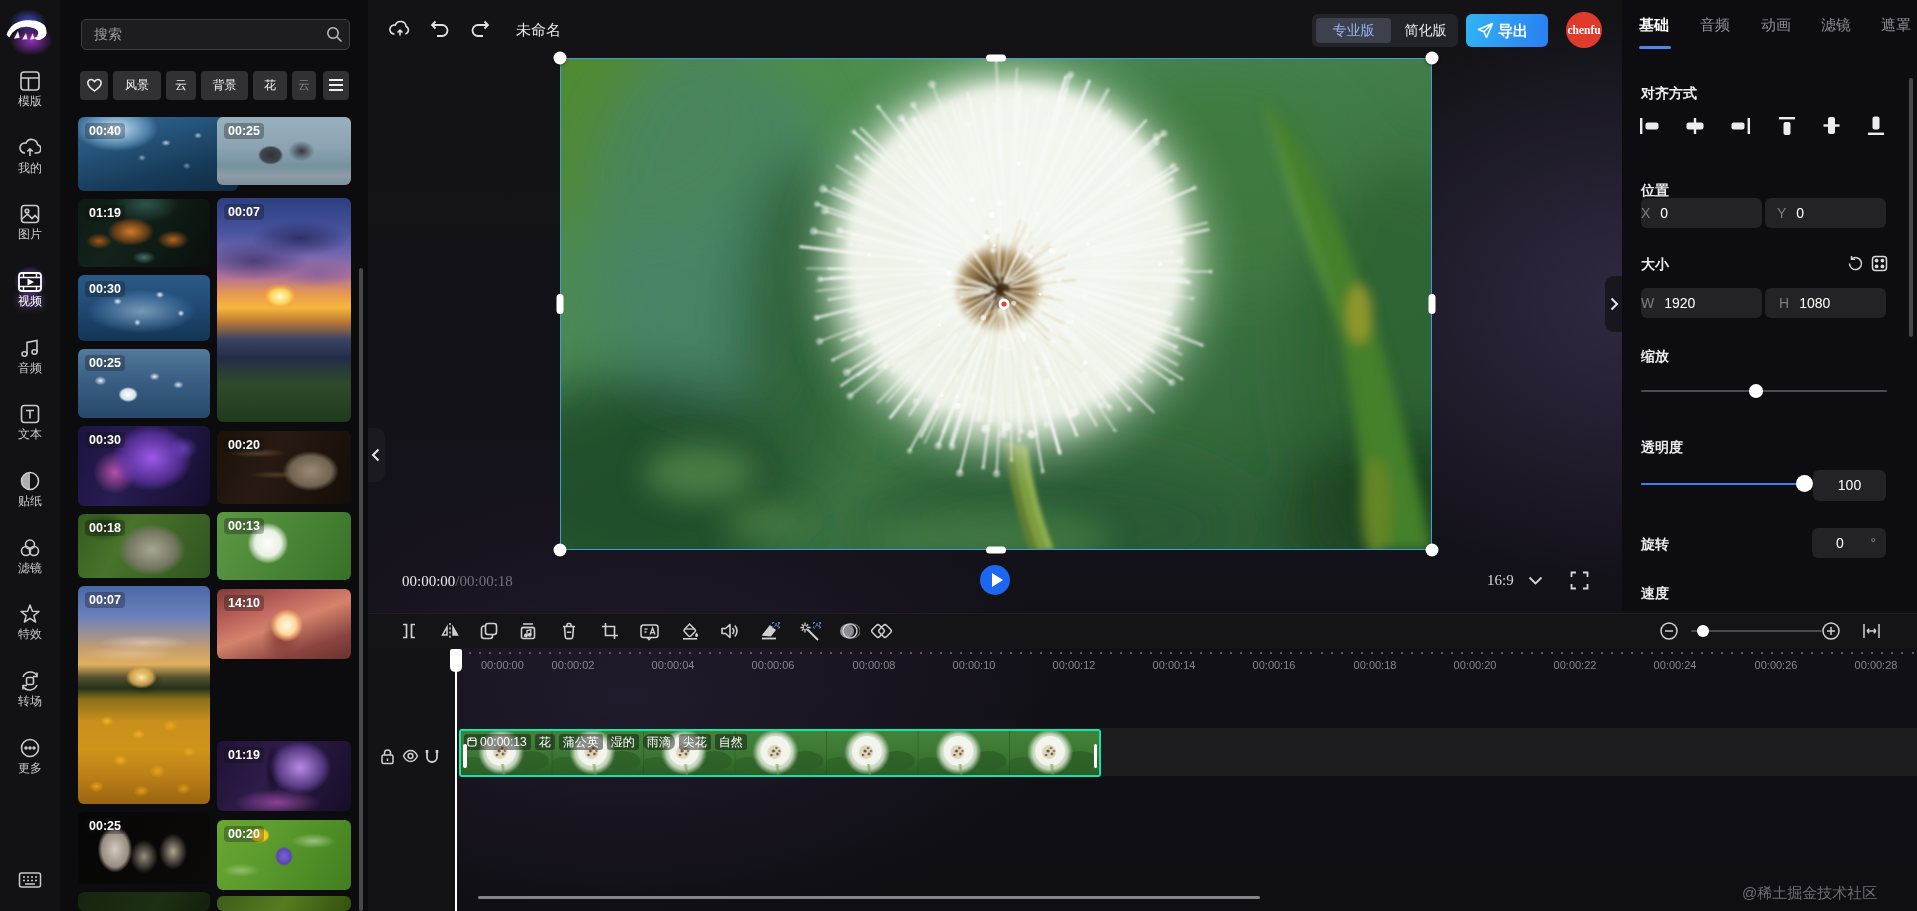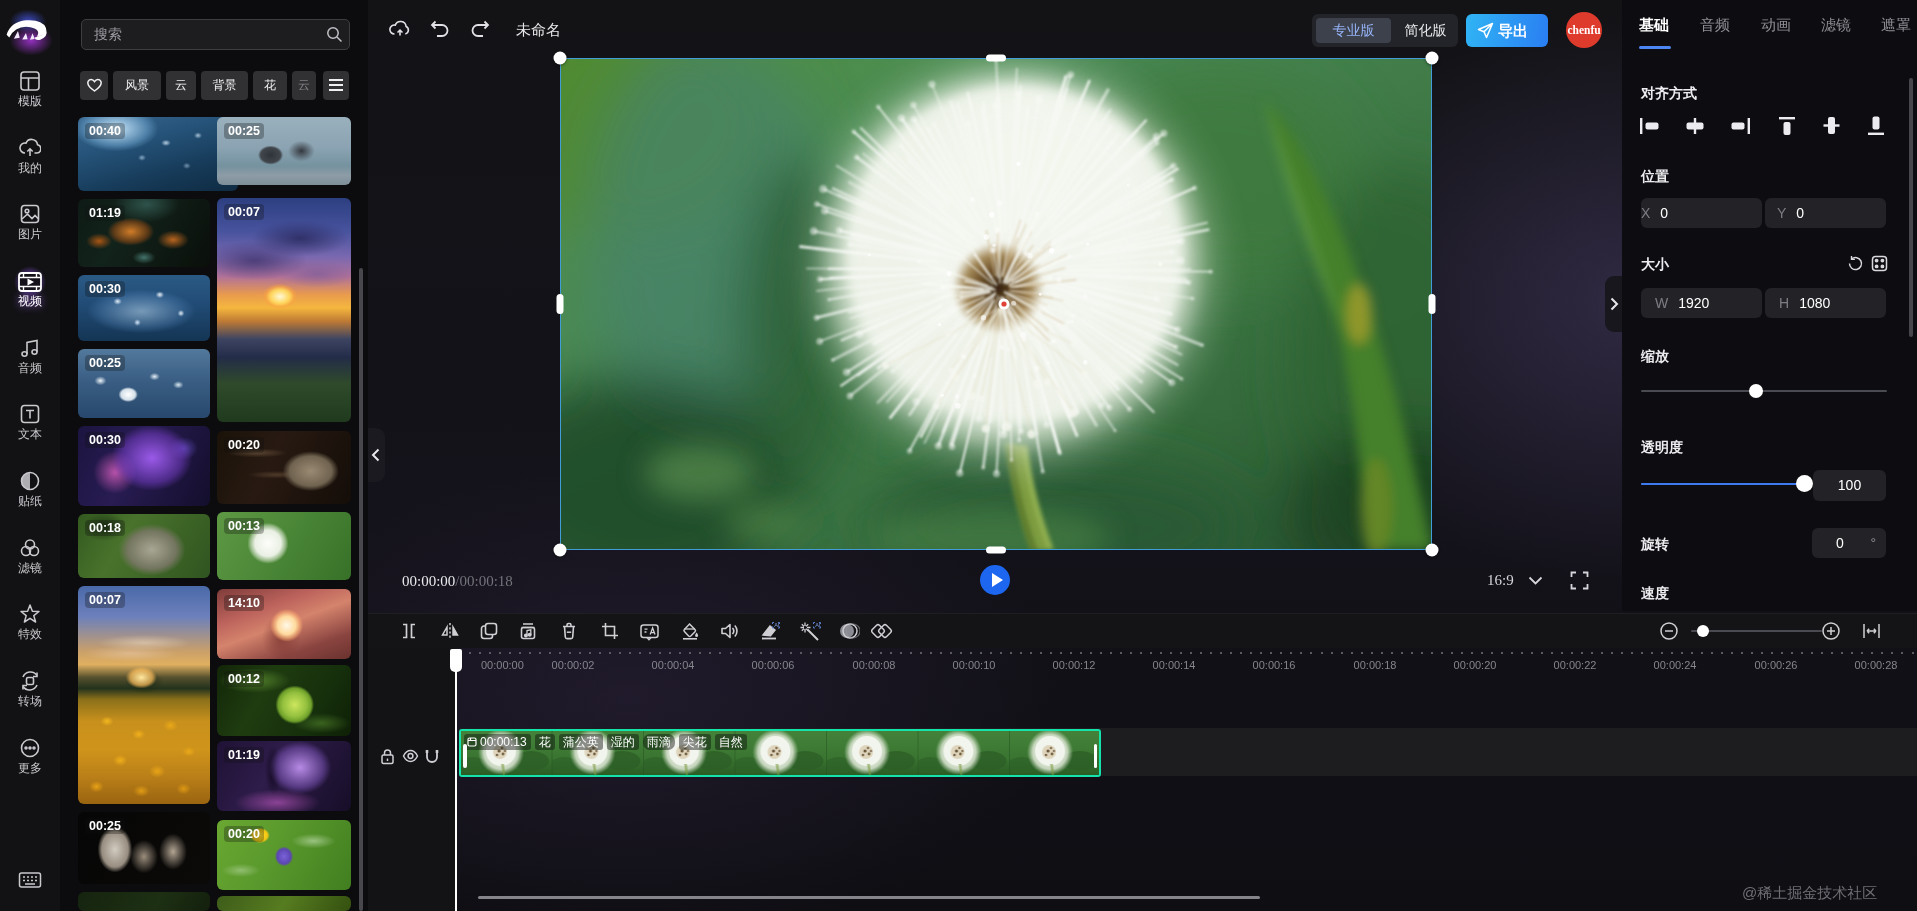--- a/index.html
+++ b/index.html
@@ -797,27 +797,20 @@
       radial-gradient(25px 25px at 38% 46%, #fdfdfb, #eaf0e4 52%, rgba(225,235,215,.5) 70%, rgba(0,0,0,0) 82%),
       linear-gradient(120deg, #5e9844 0%, #4c8838 45%, #377128 100%)">
       <div class="dur">00:13</div>
       </div>
     <div class="thumb" style="left:157px;top:589px;width:134px;height:70px;background:
       radial-gradient(20px 20px at 52% 52%, #fff8e8, #ffda9e 45%, rgba(255,175,115,.55) 68%, rgba(0,0,0,0) 82%),
       radial-gradient(26px 30px at 48% 70%, rgba(120,50,45,.7), rgba(0,0,0,0) 75%),
       linear-gradient(160deg, #7e3c3a 0%, #bc625c 30%, #d4836c 50%, #8a4440 78%, #6a322e 100%)">
       <div class="dur">14:10</div>
       </div>
-    <div class="thumb" style="left:157px;top:665px;width:134px;height:71px;background:
-      radial-gradient(23px 23px at 58% 56%, #cde65e, #93c03e 52%, #6fa02a 72%, rgba(0,0,0,0) 84%),
-      radial-gradient(50px 17px at 28% 22%, rgba(125,185,65,.55), rgba(0,0,0,0) 72%),
-      radial-gradient(40px 14px at 78% 82%, rgba(105,165,55,.45), rgba(0,0,0,0) 72%),
-      linear-gradient(120deg, #122608 0%, #1f3c10 35%, #16300c 70%, #0e2006 100%)">
-      <div class="dur">00:12</div>
-      </div>
     <div class="thumb" style="left:157px;top:741px;width:134px;height:70px;background:
       radial-gradient(40px 34px at 62% 38%, #b68ae4, rgba(125,85,185,.55) 58%, rgba(0,0,0,0) 78%),
       radial-gradient(58px 18px at 45% 88%, rgba(205,95,205,.6), rgba(0,0,0,0) 74%),
       radial-gradient(12px 36px at 42% 42%, rgba(14,6,26,.9), rgba(0,0,0,0) 70%),
       linear-gradient(120deg, #1e1234 0%, #2e1c4a 40%, #170e28 100%)">
       <div class="dur">01:19</div>
       </div>
     <div class="thumb" style="left:157px;top:820px;width:134px;height:70px;background:
       radial-gradient(13px 10px at 32% 22%, #ffe32e, #f2c512 58%, rgba(0,0,0,0) 76%),
       radial-gradient(12px 13px at 50% 52%, #7a62d8, #5c46b2 58%, rgba(0,0,0,0) 76%),
@@ -1180,36 +1173,36 @@
       </g>
       <g transform="translate(183.5,0)">
         <rect x="0" y="8.3" width="16" height="2.4"></rect>
           <rect x="4.5" y="1" width="7" height="17" rx="2"></rect>
       </g>
       <g transform="translate(228,0)">
         <rect x="0" y="16.6" width="16" height="2.4"></rect>
           <rect x="4.5" y="0.5" width="7" height="13" rx="2"></rect>
       </g>
     </svg>
-    <div class="rlabel" style="left:19px;top:168px">位置</div>
+    <div class="rlabel" style="left:19px;top:182px">位置</div>
     <div class="rbox" style="left:19px;top:198px;width:121px;padding-left:0"><span class="k">X</span>0</div>
     <div class="rbox" style="left:143px;top:198px;width:121px;padding-left:12px"><span class="k">Y</span>0</div>
     <div class="rlabel" style="left:19px;top:256px">大小</div>
     <svg class="abs" style="left:225px;top:255px" width="17" height="17" viewBox="0 0 17 17" fill="none" stroke="#d8d8dd" stroke-width="1.5">
       <path d="M2.5 8.5 a6 6 0 1 0 2.2-4.6"></path>
         <path d="M4.5 1 v3.4 h3.4" stroke-width="1.4"></path>
     </svg>
     <svg class="abs" style="left:249px;top:255px" width="17" height="17" viewBox="0 0 17 17" fill="none" stroke="#d8d8dd" stroke-width="1.5">
       <rect x="1.5" y="1.5" width="14" height="14" rx="3"></rect>
       <circle cx="5.6" cy="5.6" r="1.2" fill="#d8d8dd"></circle>
         <circle cx="11.4" cy="5.6" r="1.2" fill="#d8d8dd"></circle>
       <circle cx="5.6" cy="11.4" r="1.2" fill="#d8d8dd"></circle>
         <circle cx="11.4" cy="11.4" r="1.2" fill="#d8d8dd"></circle>
     </svg>
-    <div class="rbox" style="left:19px;top:288px;width:121px;padding-left:14px"><span class="k">W</span>1920</div>
+    <div class="rbox" style="left:19px;top:288px;width:121px;padding-left:0"><span class="k">W</span>1920</div>
     <div class="rbox" style="left:143px;top:288px;width:121px;padding-left:14px"><span class="k">H</span>1080</div>
     <div class="rlabel" style="left:19px;top:348px">缩放</div>
     <div class="abs" style="left:19px;top:390px;width:246px;height:2px;background:#4a4a52;border-radius:1px"></div>
     <div class="abs" style="left:127px;top:384px;width:14px;height:14px;border-radius:50%;background:#fff"></div>
     <div class="rlabel" style="left:19px;top:439px">透明度</div>
     <div class="abs" style="left:19px;top:483px;width:168px;height:2px;background:#4a4a52;border-radius:1px"></div>
     <div class="abs" style="left:19px;top:483px;width:163px;height:2px;background:#3e7bf0;border-radius:1px"></div>
     <div class="abs" style="left:174px;top:475px;width:17px;height:17px;border-radius:50%;background:#fff"></div>
     <div class="rbox" style="left:191px;top:470px;width:73px;height:31px;line-height:31px;text-align:center">100</div>
     <div class="rlabel" style="left:19px;top:536px">旋转</div>

